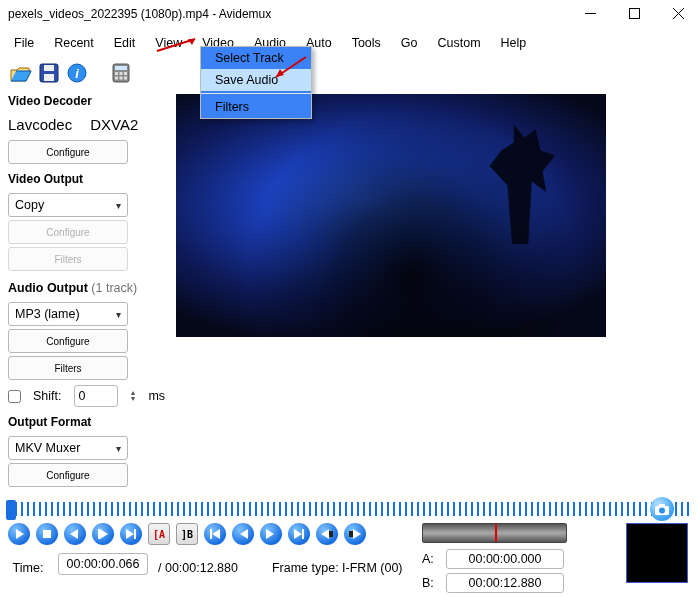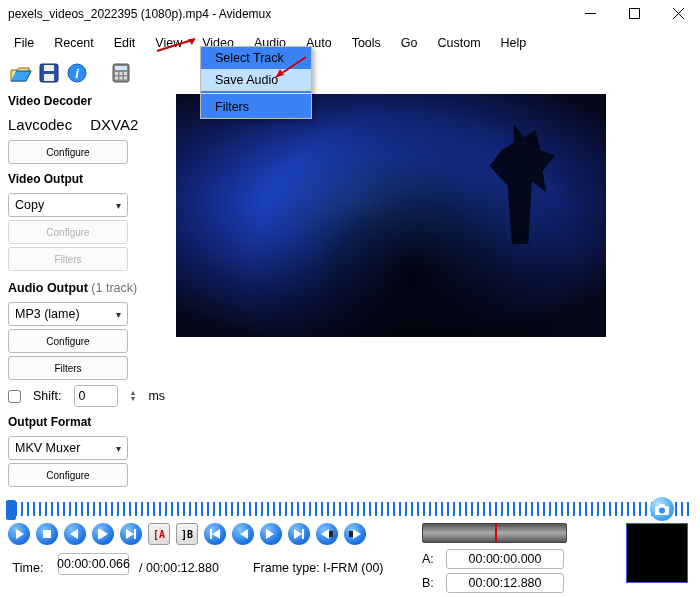--- a/index.html
+++ b/index.html
@@ -45,21 +45,21 @@
   .small-btn.red { color:#d30000; font-weight:700; }
   .small-btn.black { color:#000; font-weight:700; }
   .rightctl { position:absolute; right:0; top:0; width:270px; }
   .scrub { height:20px; background:linear-gradient(#555,#aaa,#555); border:1px solid #444; border-radius:2px; position:relative; margin-bottom:6px; width:145px; }
   .scrub-mark { position:absolute; left:50%; top:0; bottom:0; width:2px; background:#e00000; }
   .ab-row { display:flex; align-items:center; gap:10px; font-size:12.5px; margin-bottom:4px; }
   .ab-val { border:1px solid #b7b7b7; height:20px; width:118px; border-radius:3px; display:flex; align-items:center; justify-content:center; font-size:12.5px; }
   .thumb-rect { position:absolute; right:4px; top:0; width:62px; height:60px; background:#000; border:1px solid #3a5bd6; }
   .camera-ico { position:absolute; right:18px; top:-26px; width:24px; height:24px; border-radius:50%; background: radial-gradient(circle at 35% 30%, #b6e1ff, #3aa0f2 70%); display:flex; align-items:center; justify-content:center; }
   .info-row { display:flex; align-items:flex-end; gap:10px; font-size:12.5px; margin-top:8px; }
-  .time-field { border:1px solid #b7b7b7; height:22px; width:71px; border-radius:3px; display:flex; align-items:center; justify-content:center; font-size:12.5px; }
+  .time-field { border:1px solid #b7b7b7; height:22px; width:90px; border-radius:3px; display:flex; align-items:center; justify-content:center; font-size:12.5px; }
   .sep-blue { height:2px; background:#1a6fe0; position:absolute; right:4px; top:30px; width:62px; }
 </style>
 </head>
 <body>
 
 <div class="titlebar">
   <div class="titlebar-title">pexels_videos_2022395 (1080p).mp4 - Avidemux</div>
   <div class="win-btn">
     <svg viewBox="0 0 11 11">
         <line x1="0" y1="5.5" x2="11" y2="5.5" stroke="#000" stroke-width="1"></line>

